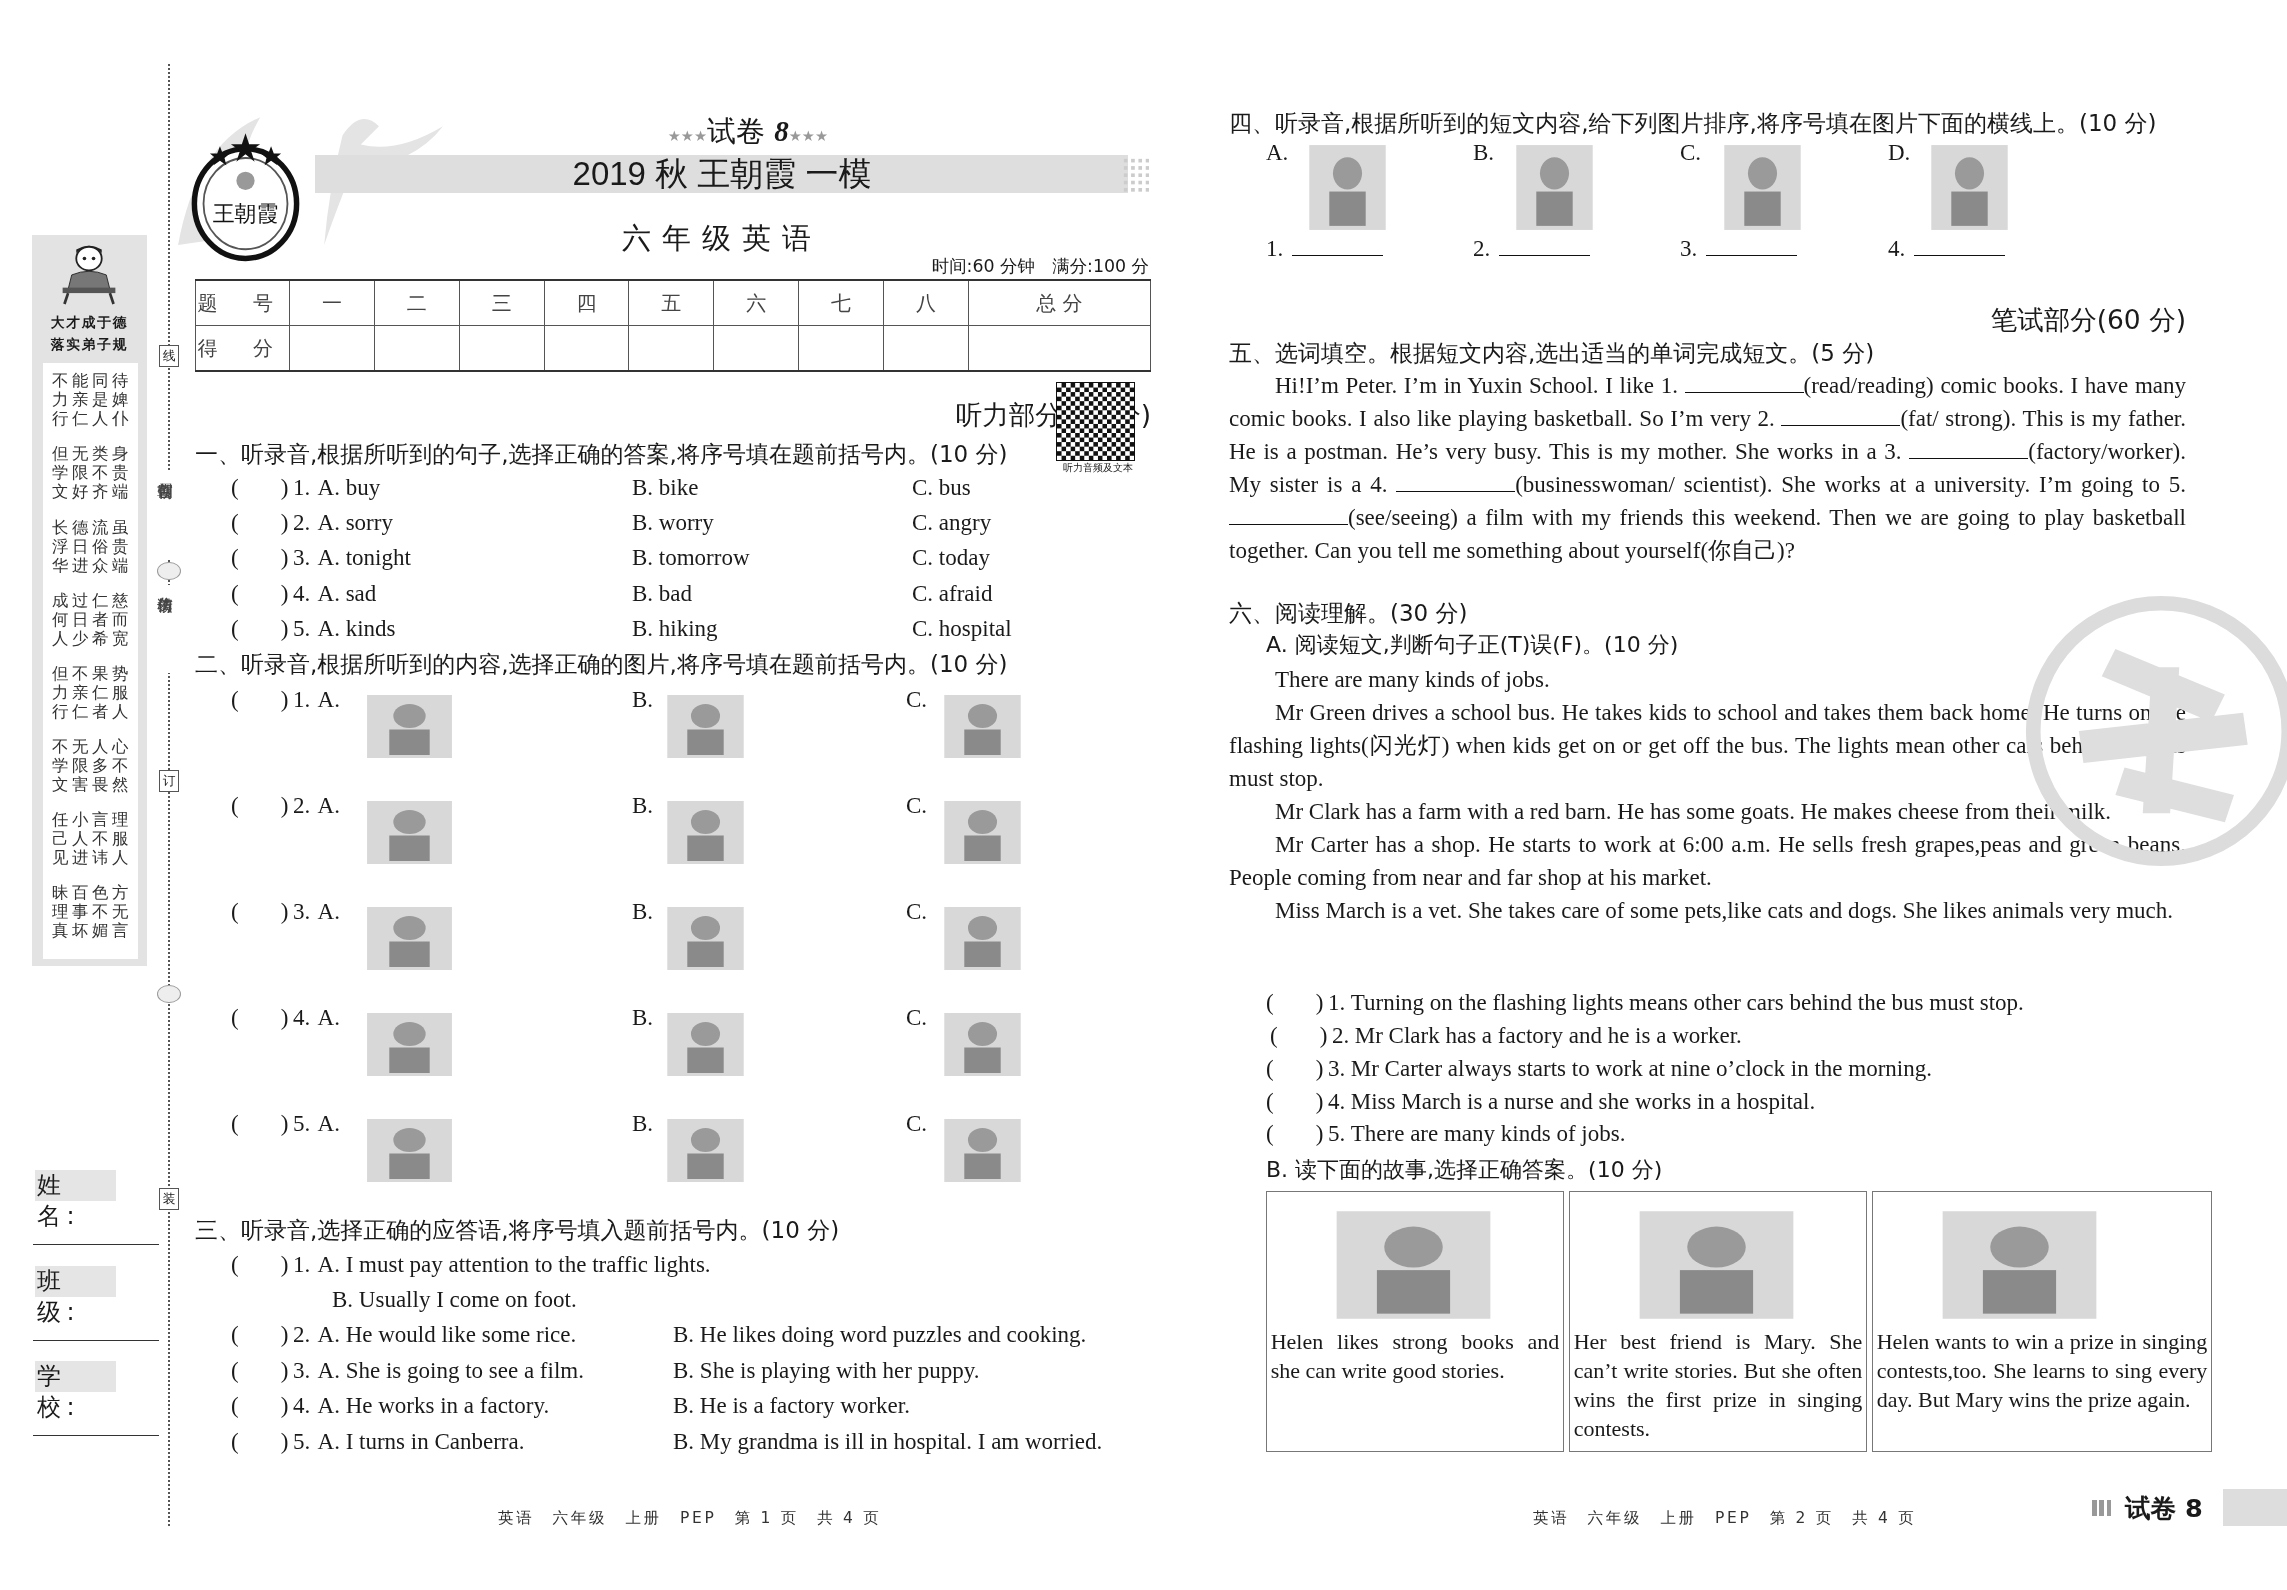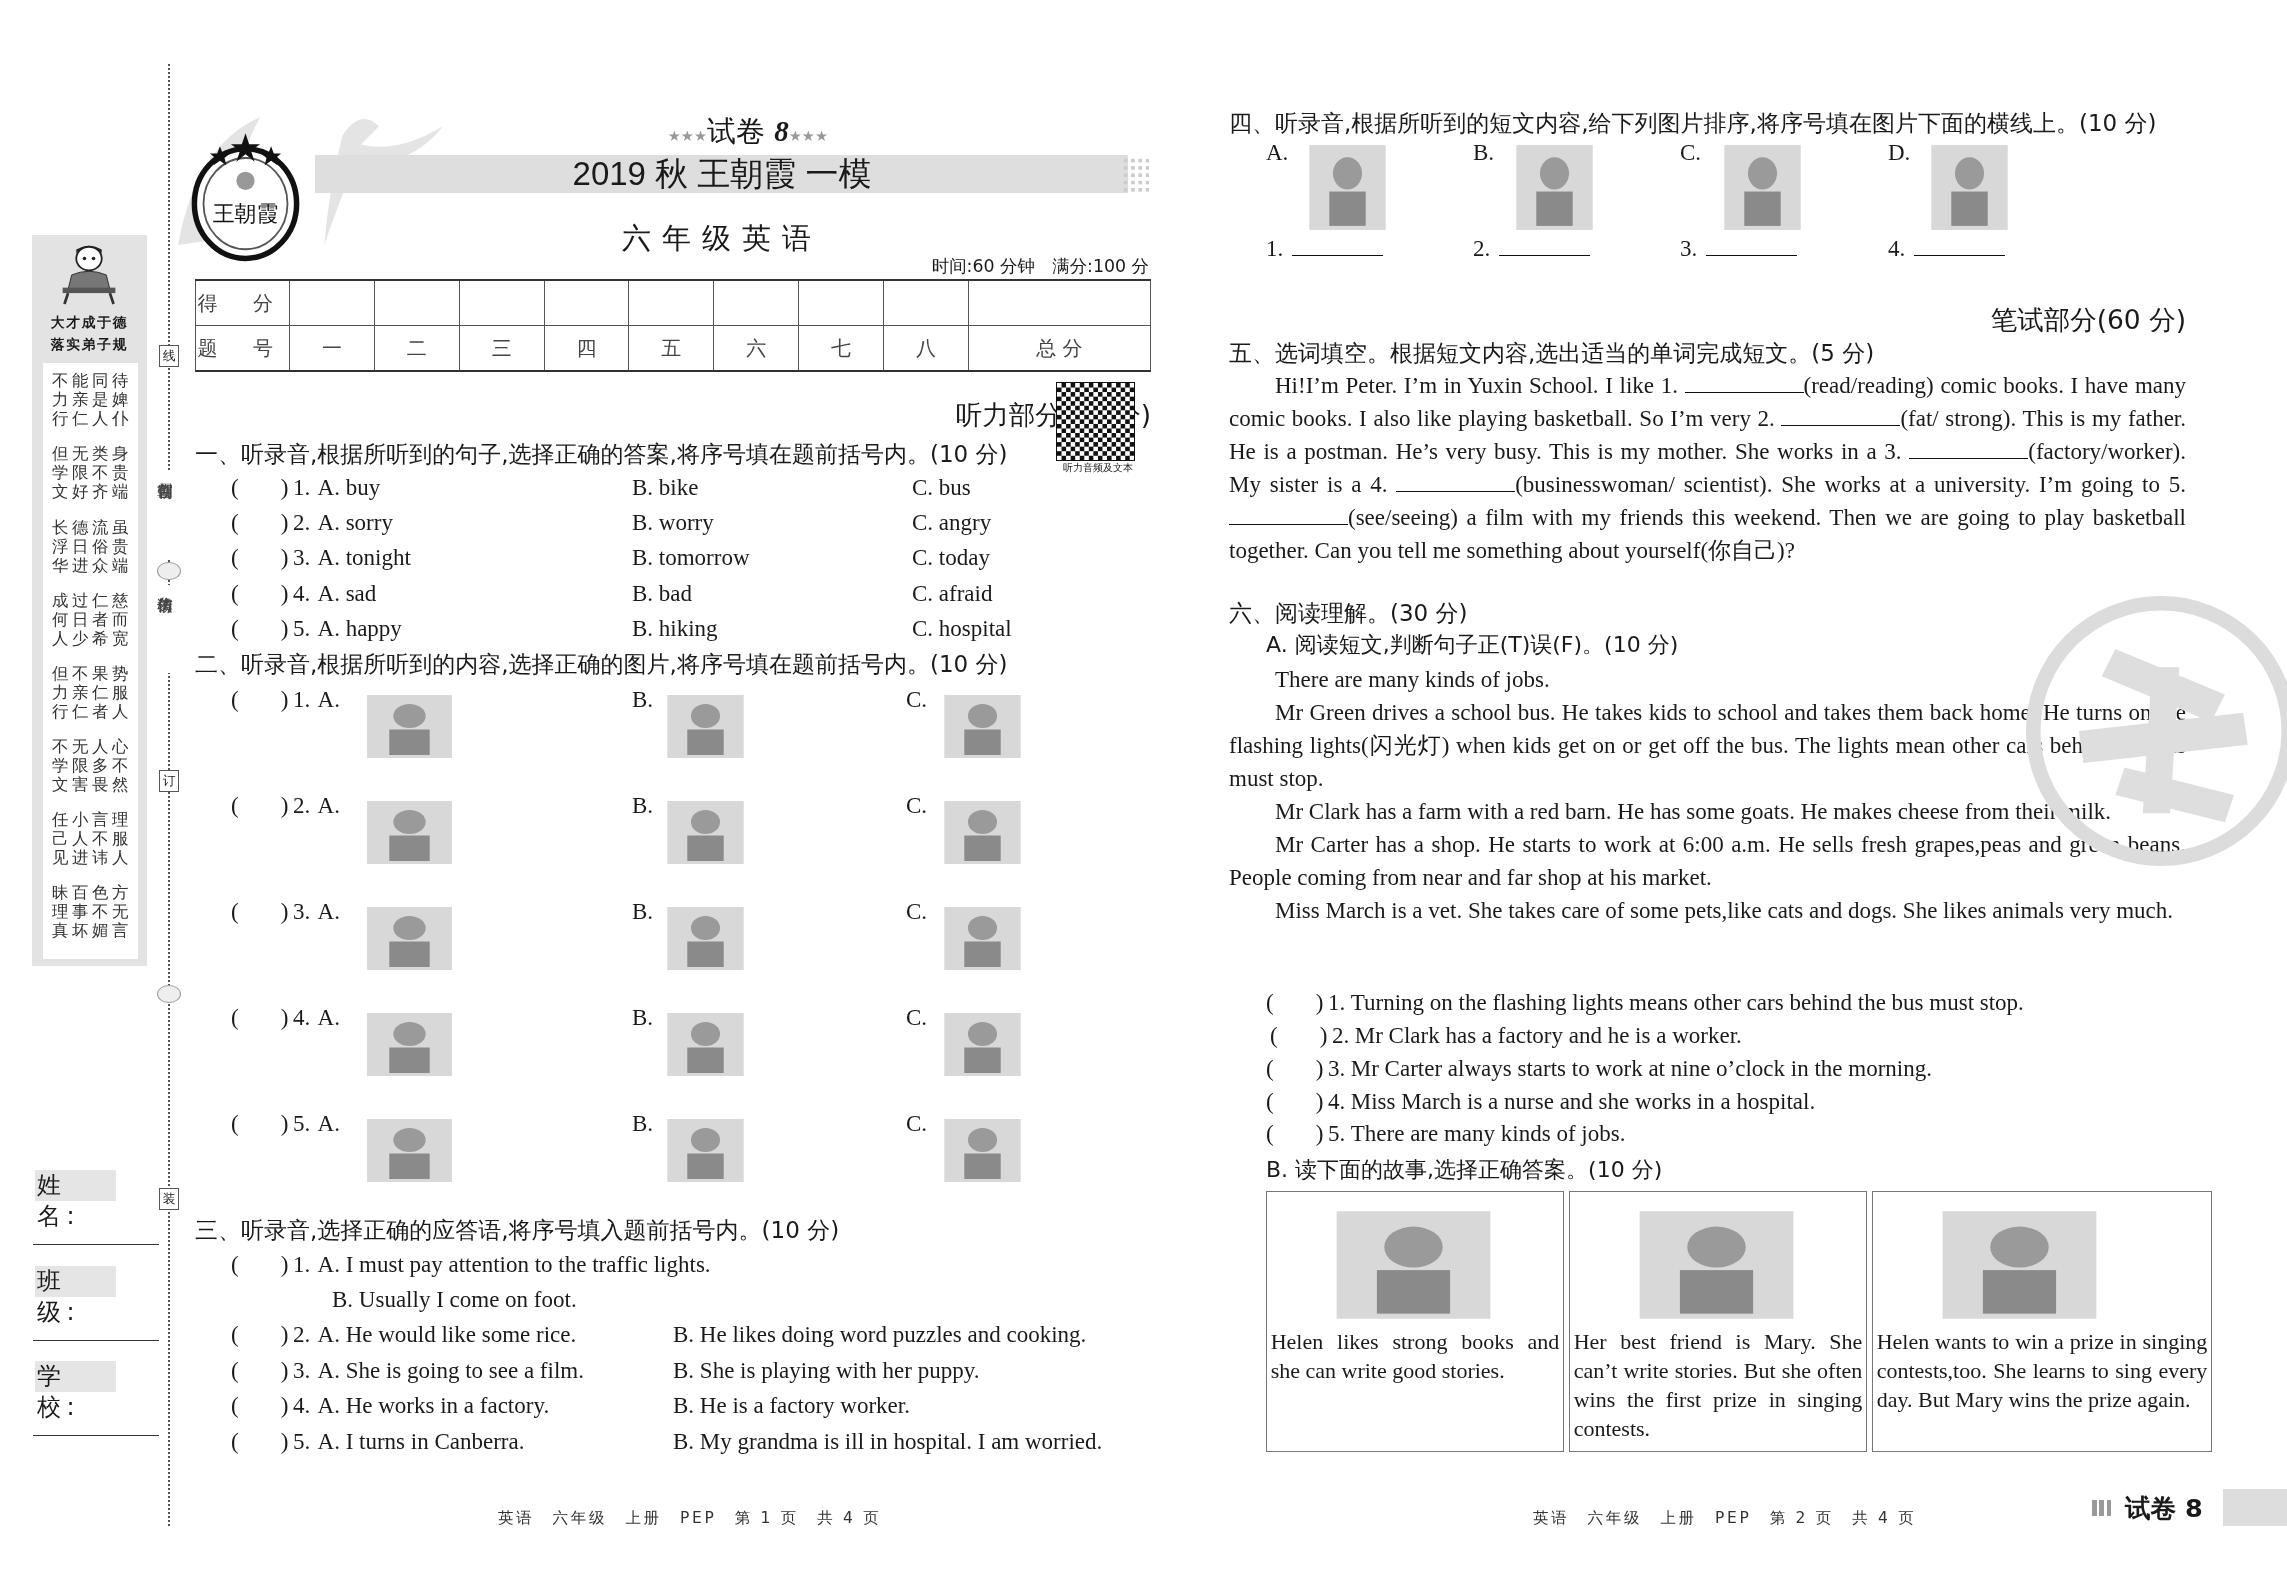--- a/index.html
+++ b/index.html
@@ -242,42 +242,42 @@
   <span class="stars">★★★</span><span>试卷</span>
   <span style="font-family:'Liberation Serif',serif;font-style:italic;font-weight:bold">8</span><span class="stars">★★★</span>
 </div>
 <div id="exam-title" class="abs sans">2019 秋 王朝霞 一模</div>
 <div id="subject" class="abs cn">六年级英语</div>
 <div id="timeinfo" class="abs cn">时间:60 分钟　满分:100 分</div>
 
 <table id="score" class="cn">
   <tbody>
       <tr>
+    <td class="rowhead">题 号</td>
+    <td>一</td>
+    <td>二</td>
+    <td>三</td>
+    <td>四</td>
+    <td>五</td>
+    <td>六</td>
+    <td>七</td>
+    <td>八</td>
+    <td>总 分</td>
+  </tr>
+  <tr>
     <td class="rowhead">得 分</td>
     <td></td>
         <td></td>
     <td></td>
         <td></td>
     <td></td>
         <td></td>
     <td></td>
         <td></td>
     <td></td>
-  </tr>
-  <tr>
-    <td class="rowhead">题 号</td>
-    <td>一</td>
-    <td>二</td>
-    <td>三</td>
-    <td>四</td>
-    <td>五</td>
-    <td>六</td>
-    <td>七</td>
-    <td>八</td>
-    <td>总 分</td>
   </tr>
 </tbody>
   </table>
 
 <div class="abs part-title cn" style="left:195px;top:397px;width:956px">听力部分(40 分)</div>
 <div id="qr" class="abs"></div>
 <div id="qr-caption" class="abs cn">听力音频及文本</div>
 
 <div class="abs sec-head cn" style="left:195px;top:439px">一、听录音,根据所听到的句子,选择正确的答案,将序号填在题前括号内。(10 分)</div>
 <div id="sec1">
@@ -286,21 +286,21 @@
     <div class="row" style="left:912px;top:475px">C. bus</div>
     <div class="row" style="left:231px;top:510px"><span class="paren">(<span style="margin-left: 42px;">)</span></span><span>2.</span><span style="margin-left:7.3px">A. sorry</span></div>
     <div class="row" style="left:632px;top:510px">B. worry</div>
     <div class="row" style="left:912px;top:510px">C. angry</div>
     <div class="row" style="left:231px;top:545px"><span class="paren">(<span style="margin-left: 42px;">)</span></span><span>3.</span><span style="margin-left:7.3px">A. tonight</span></div>
     <div class="row" style="left:632px;top:545px">B. tomorrow</div>
     <div class="row" style="left:912px;top:545px">C. today</div>
     <div class="row" style="left:231px;top:581px"><span class="paren">(<span style="margin-left: 42px;">)</span></span><span>4.</span><span style="margin-left:7.3px">A. sad</span></div>
     <div class="row" style="left:632px;top:581px">B. bad</div>
     <div class="row" style="left:912px;top:581px">C. afraid</div>
-    <div class="row" style="left:231px;top:616px"><span class="paren">(<span style="margin-left: 42px;">)</span></span><span>5.</span><span style="margin-left:7.3px">A. happy</span></div>
+    <div class="row" style="left:231px;top:616px"><span class="paren">(<span style="margin-left: 42px;">)</span></span><span>5.</span><span style="margin-left:7.3px">A. kinds</span></div>
     <div class="row" style="left:632px;top:616px">B. hiking</div>
     <div class="row" style="left:912px;top:616px">C. hospital</div>
   </div>
 
 <div class="abs sec-head cn" style="left:195px;top:649px">二、听录音,根据所听到的内容,选择正确的图片,将序号填在题前括号内。(10 分)</div>
 <div id="sec2">
     <div class="row" style="left:231px;top:687px"><span class="paren">(<span style="margin-left: 42px;">)</span></span><span>1.</span><span style="margin-left:7.3px">A.</span></div>
     <div class="pic" style="left:359px;top:689px;width:101px;height:75px"><svg viewBox="0 0 100 100" preserveAspectRatio="none">
         <rect x="8" y="8" width="84" height="84" fill="#d8d8d8"></rect>
         <circle cx="50" cy="36" r="16" fill="#9a9a9a"></circle>

